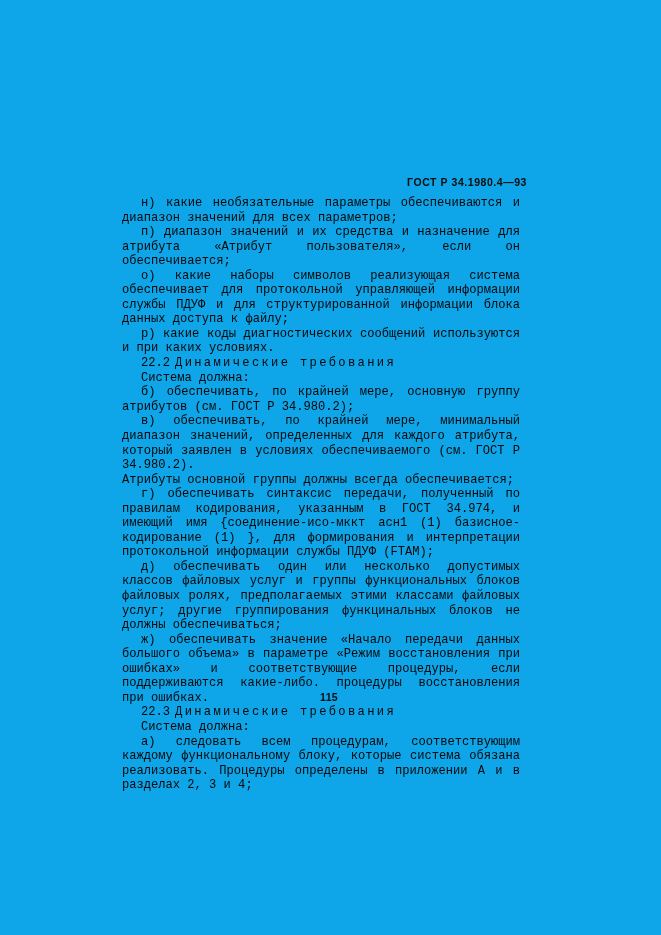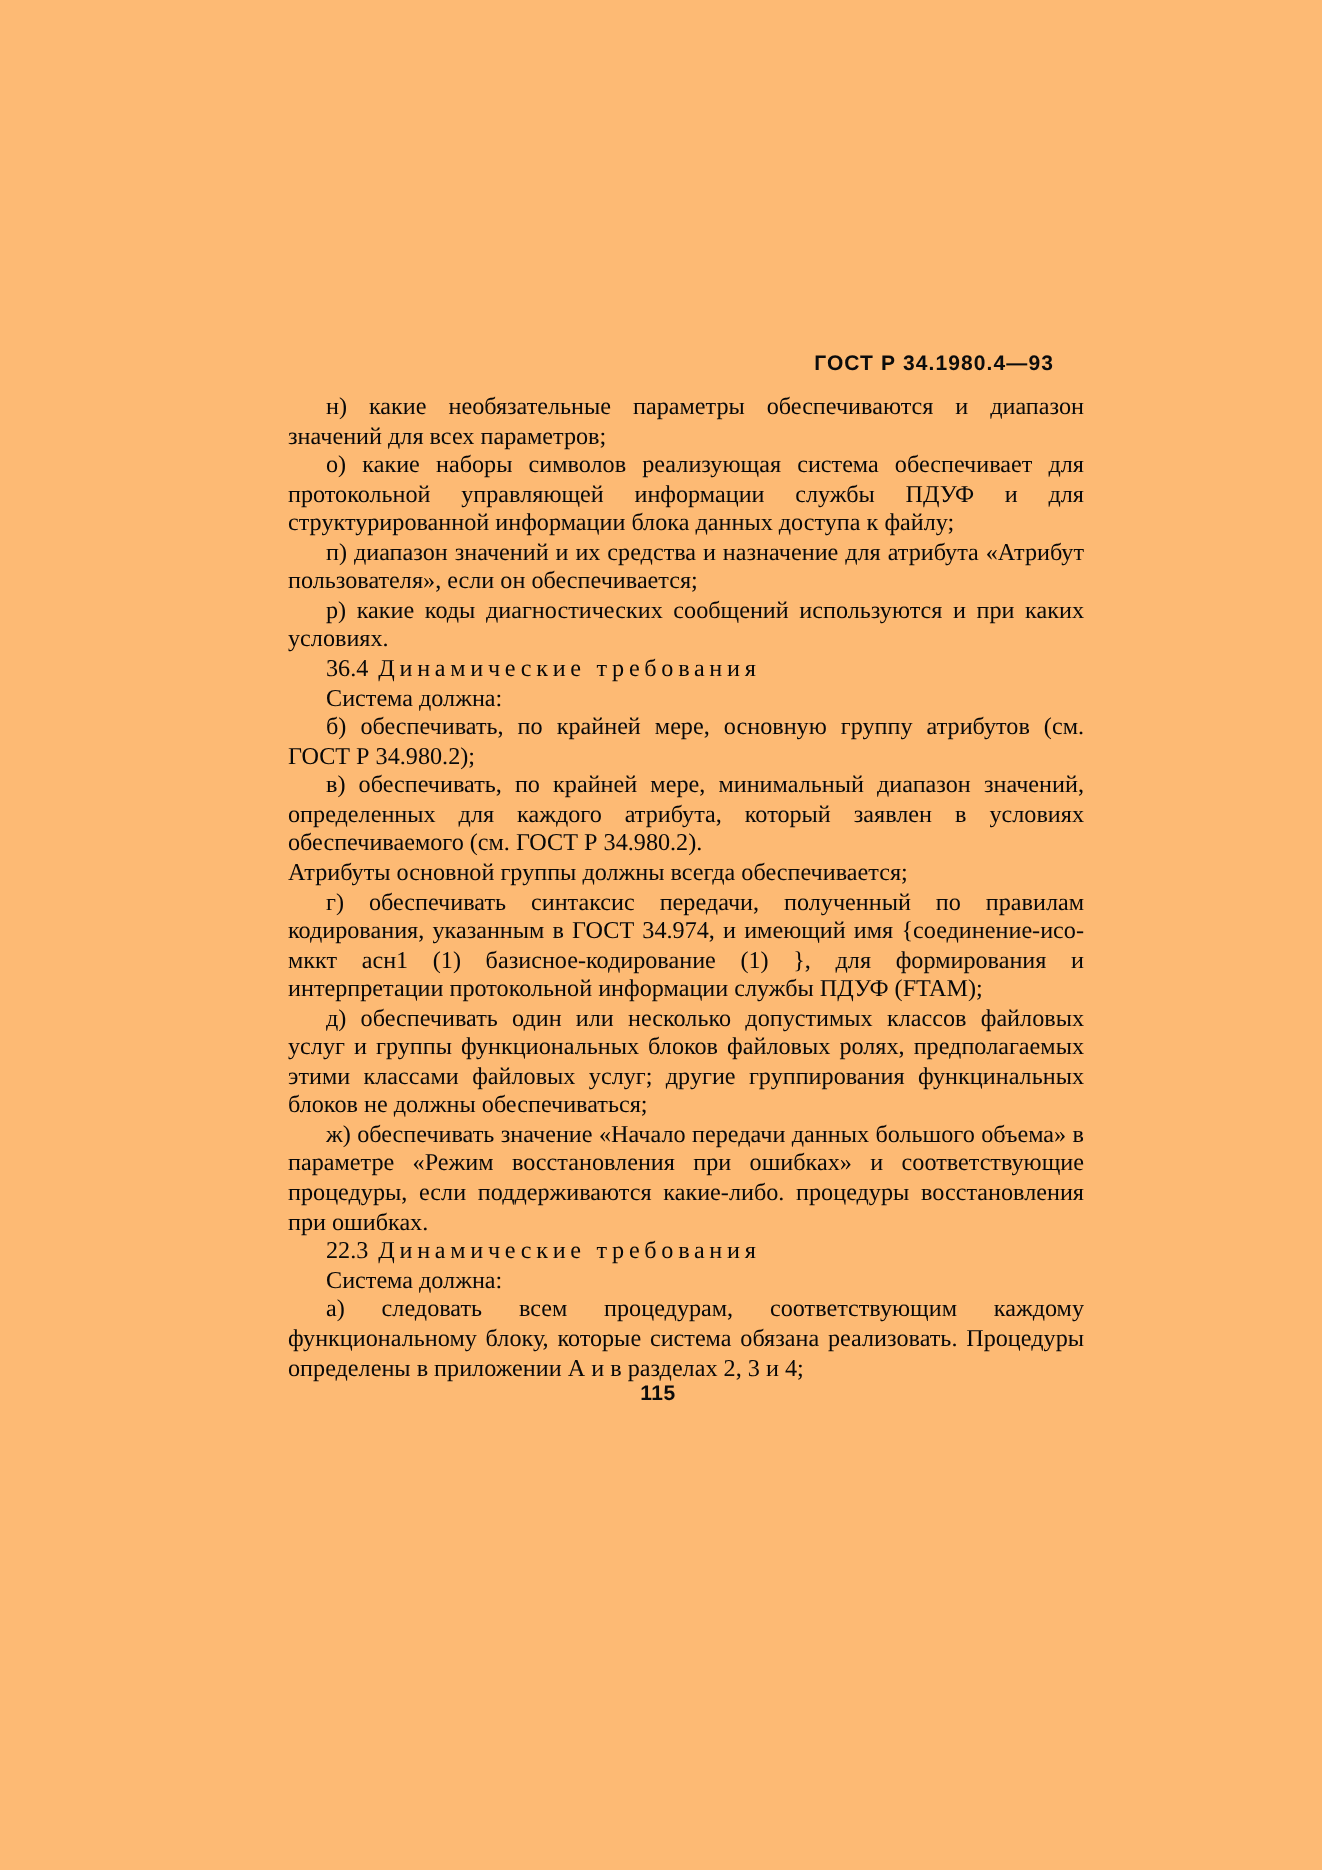--- a/index.html
+++ b/index.html
@@ -11,21 +11,21 @@
 
   body {
     font-family: "Liberation Serif", "DejaVu Serif", serif;
     color: #000000;
   }
 
   .page {
     position: relative;
     width: 661px;
     height: 935px;
-    background: #fdba74;
+    background: #0ea5e9;
     overflow: hidden;
     box-sizing: border-box;
   }
 
   
   .page-header {
     position: absolute;
     top: 172px;
     left: 130px;
     right: 134px;
@@ -39,22 +39,23 @@
     font-size: 10.5px;
     letter-spacing: 0.55px;
     white-space: nowrap;
     color: #0c0c0c;
   }
 
   
   .text-column {
     position: absolute;
     top: 196px;
-    left: 144px;
+    left: 122px;
     width: 398px;
+    font-family: Liberation Mono, monospace;
   }
 
   .para {
     margin: 0;
     font-size: 12.1px;
     line-height: 14.55px;
     text-align: justify;
     text-justify: inter-word;
     hyphens: manual;
     color: #080808;
@@ -123,28 +124,28 @@
 <div class="page">
 
   <div class="page-header">
     <span class="header-std-number">ГОСТ Р 34.1980.4—93</span>
   </div>
 
   <div class="text-column">
 
     <p class="para indented">н) какие необязательные параметры обеспечиваются и  диапазон значений для всех параметров;</p>
 
+    <p class="para indented">п) диапазон значений и их средства и назначение для атрибута «Атрибут пользователя», если он обеспечивается;</p>
+
     <p class="para indented">о) какие наборы символов реализующая система  обеспечивает для протокольной управляющей информации  службы ПДУФ  и для структурированной информации блока данных доступа к файлу;</p>
-
-    <p class="para indented">п) диапазон значений и их средства и назначение для атрибута «Атрибут пользователя», если он обеспечивается;</p>
 
     <p class="para indented">р) какие коды диагностических сообщений используются и при каких условиях.</p>
 
     <p class="section-heading">
-      <span class="sec-num">36.4</span><span class="sec-title">Динамические требования</span>
+      <span class="sec-num">22.2</span><span class="sec-title">Динамические требования</span>
     </p>
 
     <p class="lead-in">Система должна:</p>
 
 
     <p class="para indented">б) обеспечивать, по крайней мере, основную группу атрибутов (см. ГОСТ Р 34.980.2);</p>
 
     <p class="para indented">в) обеспечивать, по крайней мере, минимальный диапазон значений, определенных для каждого атрибута, который заявлен   в условиях обеспечиваемого (см. ГОСТ Р 34.980.2).</p>
 
     <p class="para flush">Атрибуты основной группы должны всегда обеспечивается;</p>

